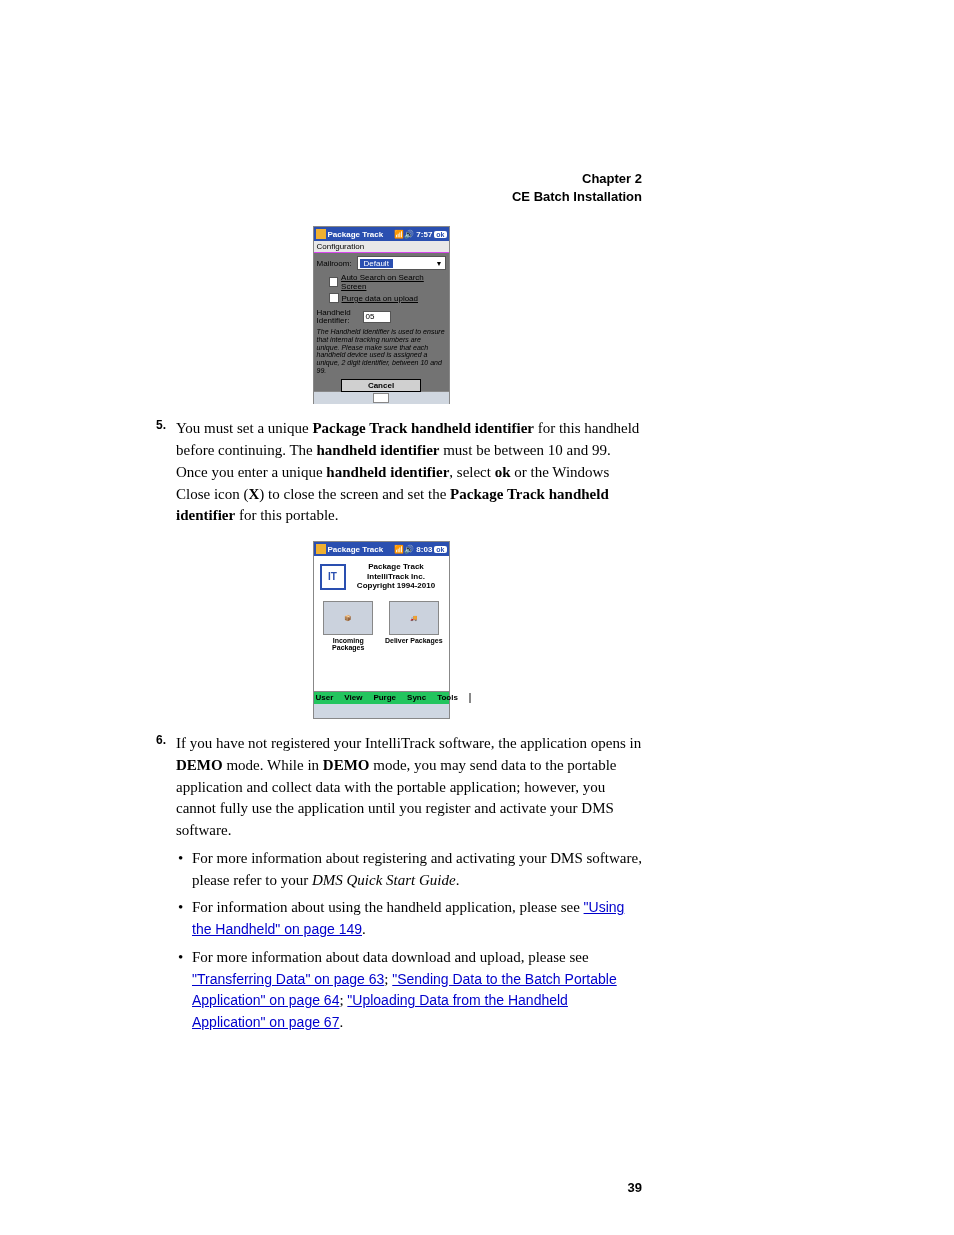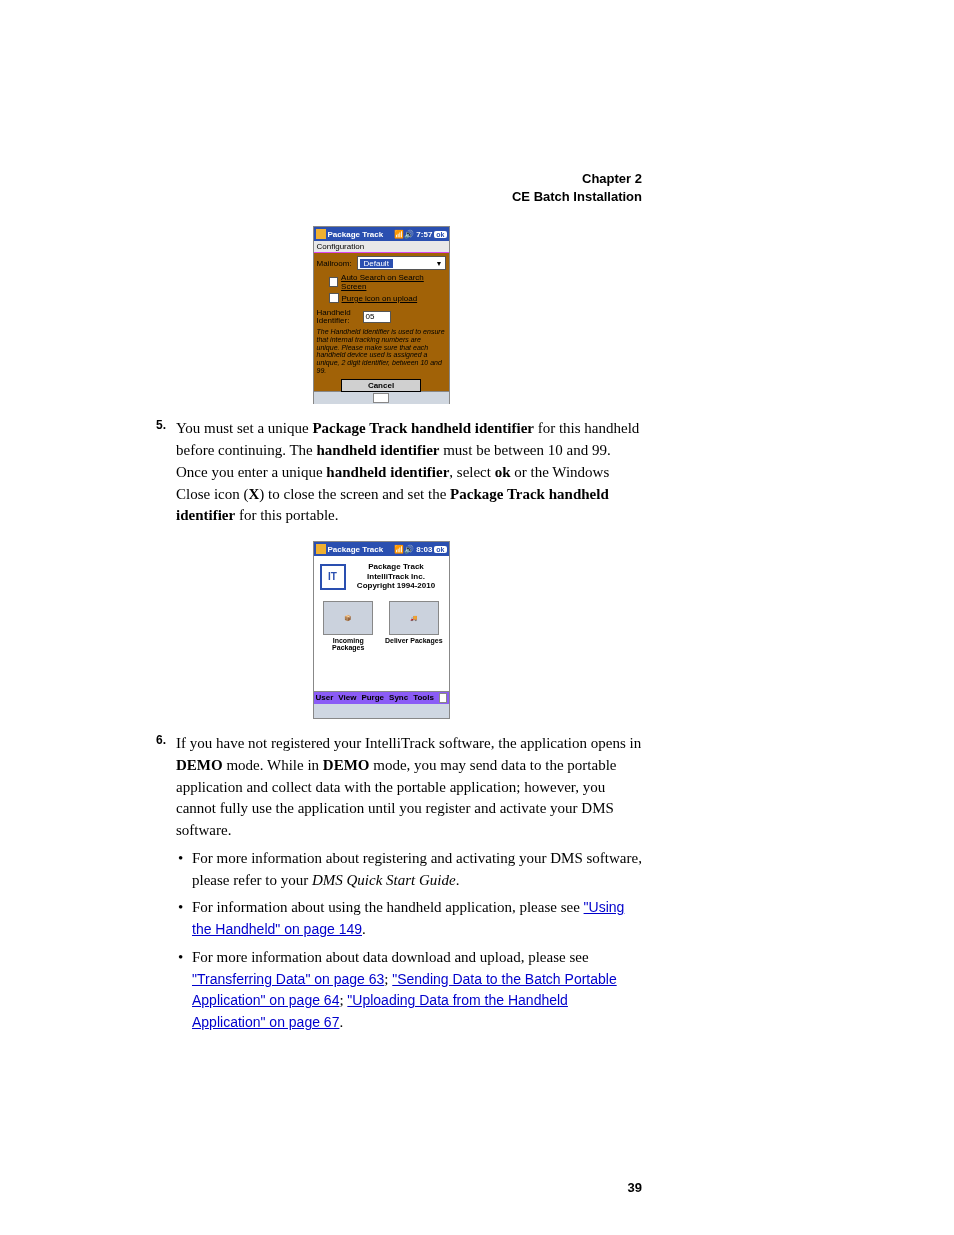--- a/index.html
+++ b/index.html
@@ -55,21 +55,21 @@
   }
   .ss-titlebar .spacer { flex: 1; }
   .ss-titlebar .ok { background:#fff; color:#2a4fb0; border-radius:2px; padding:0 2px; font-size:7px; margin-left:2px;}
   .ss-subtitle {
     background: #e8e8e8;
     border-bottom: 1px solid #d946ef;
     padding: 1px 3px;
     font-size: 8px;
   }
   .ss-body {
-    background: #a16207;
+    background: #737373;
     padding: 3px;
     height: 138px;
     box-sizing: border-box;
     position: relative;
   }
   .ss-row { display:flex; align-items:center; margin-bottom:3px; font-size:8px;}
   .ss-label { width:40px; }
   .ss-select {
     flex:1; height:12px; background:#fff; border:1px solid #555; font-size:8px;
     display:flex; align-items:center; padding:0 2px; justify-content:space-between;
@@ -98,21 +98,21 @@
     display:flex; flex-direction:column;
   }
   .ss-infobox {
     display:flex; align-items:center; gap:4px; padding:6px; font-size:8px;
   }
   .ss-logo { width:22px; height:22px; border:2px solid #2a4fb0; color:#2a4fb0; font-weight:bold; font-size:10px; display:flex; align-items:center; justify-content:center;}
   .ss-infotext { text-align:center; flex:1; font-weight:bold; line-height:1.2; }
   .ss-bigrow { display:flex; justify-content:space-around; padding:4px 2px; }
   .ss-bigbtn { width:58px; text-align:center; font-size:7px; font-weight:bold;}
   .ss-bigbtn .pic { width:48px; height:32px; background:#cbd2dd; border:1px solid #888; margin:0 auto 2px auto; display:flex; align-items:center; justify-content:center; font-size:6px; color:#445;}
-  .ss-menubar { margin-top:auto; background:#8b5cf6; border-top:1px solid #888; font-size:8px; font-weight:bold; padding:1px 2px; display:flex; gap:5px;}
+  .ss-menubar { margin-top:auto; background:#22c55e; border-top:1px solid #888; font-size:8px; font-weight:bold; padding:1px 2px; display:flex; gap:11px;}
 
   
   .list { margin-left: 20px; }
   .num-item { display:flex; margin-bottom:6px; }
   .num { font-family: Arial, Helvetica, sans-serif; font-size:12px; font-weight:bold; width:26px; text-align:right; padding-right:10px; flex-shrink:0;}
   .num-body { flex:1; line-height:1.45; }
   .num-body p { margin:0 0 6px 0; }
   .bullets { list-style: none; padding:0; margin:4px 0 0 0; }
   .bullets li { position:relative; padding-left:16px; margin-bottom:6px; line-height:1.45;}
   .bullets li::before { content:"•"; position:absolute; left:2px; }
@@ -150,21 +150,21 @@
           <span class="selval">Default</span>
           <span class="arrow">▼</span>
         </span>
       </div>
       <div class="ss-check">
         <span class="box"></span>
         <span>Auto Search on Search Screen</span>
       </div>
       <div class="ss-check">
         <span class="box"></span>
-        <span>Purge icon on upload</span>
+        <span>Purge data on upload</span>
       </div>
       <div class="ss-row" style="margin-top:6px;">
         <span style="width:46px; line-height:1.0;">Handheld Identifier:</span>
         <span class="ss-input">05</span>
       </div>
       <div class="ss-italic">The Handheld Identifier is used to ensure that internal tracking numbers are unique. Please make sure that each handheld device used is assigned a unique, 2 digit identifier, between 10 and 99.</div>
       <div class="ss-cancel">Cancel</div>
     </div>
     <div class="ss-bottom">
       <span class="ss-kbd"></span>

